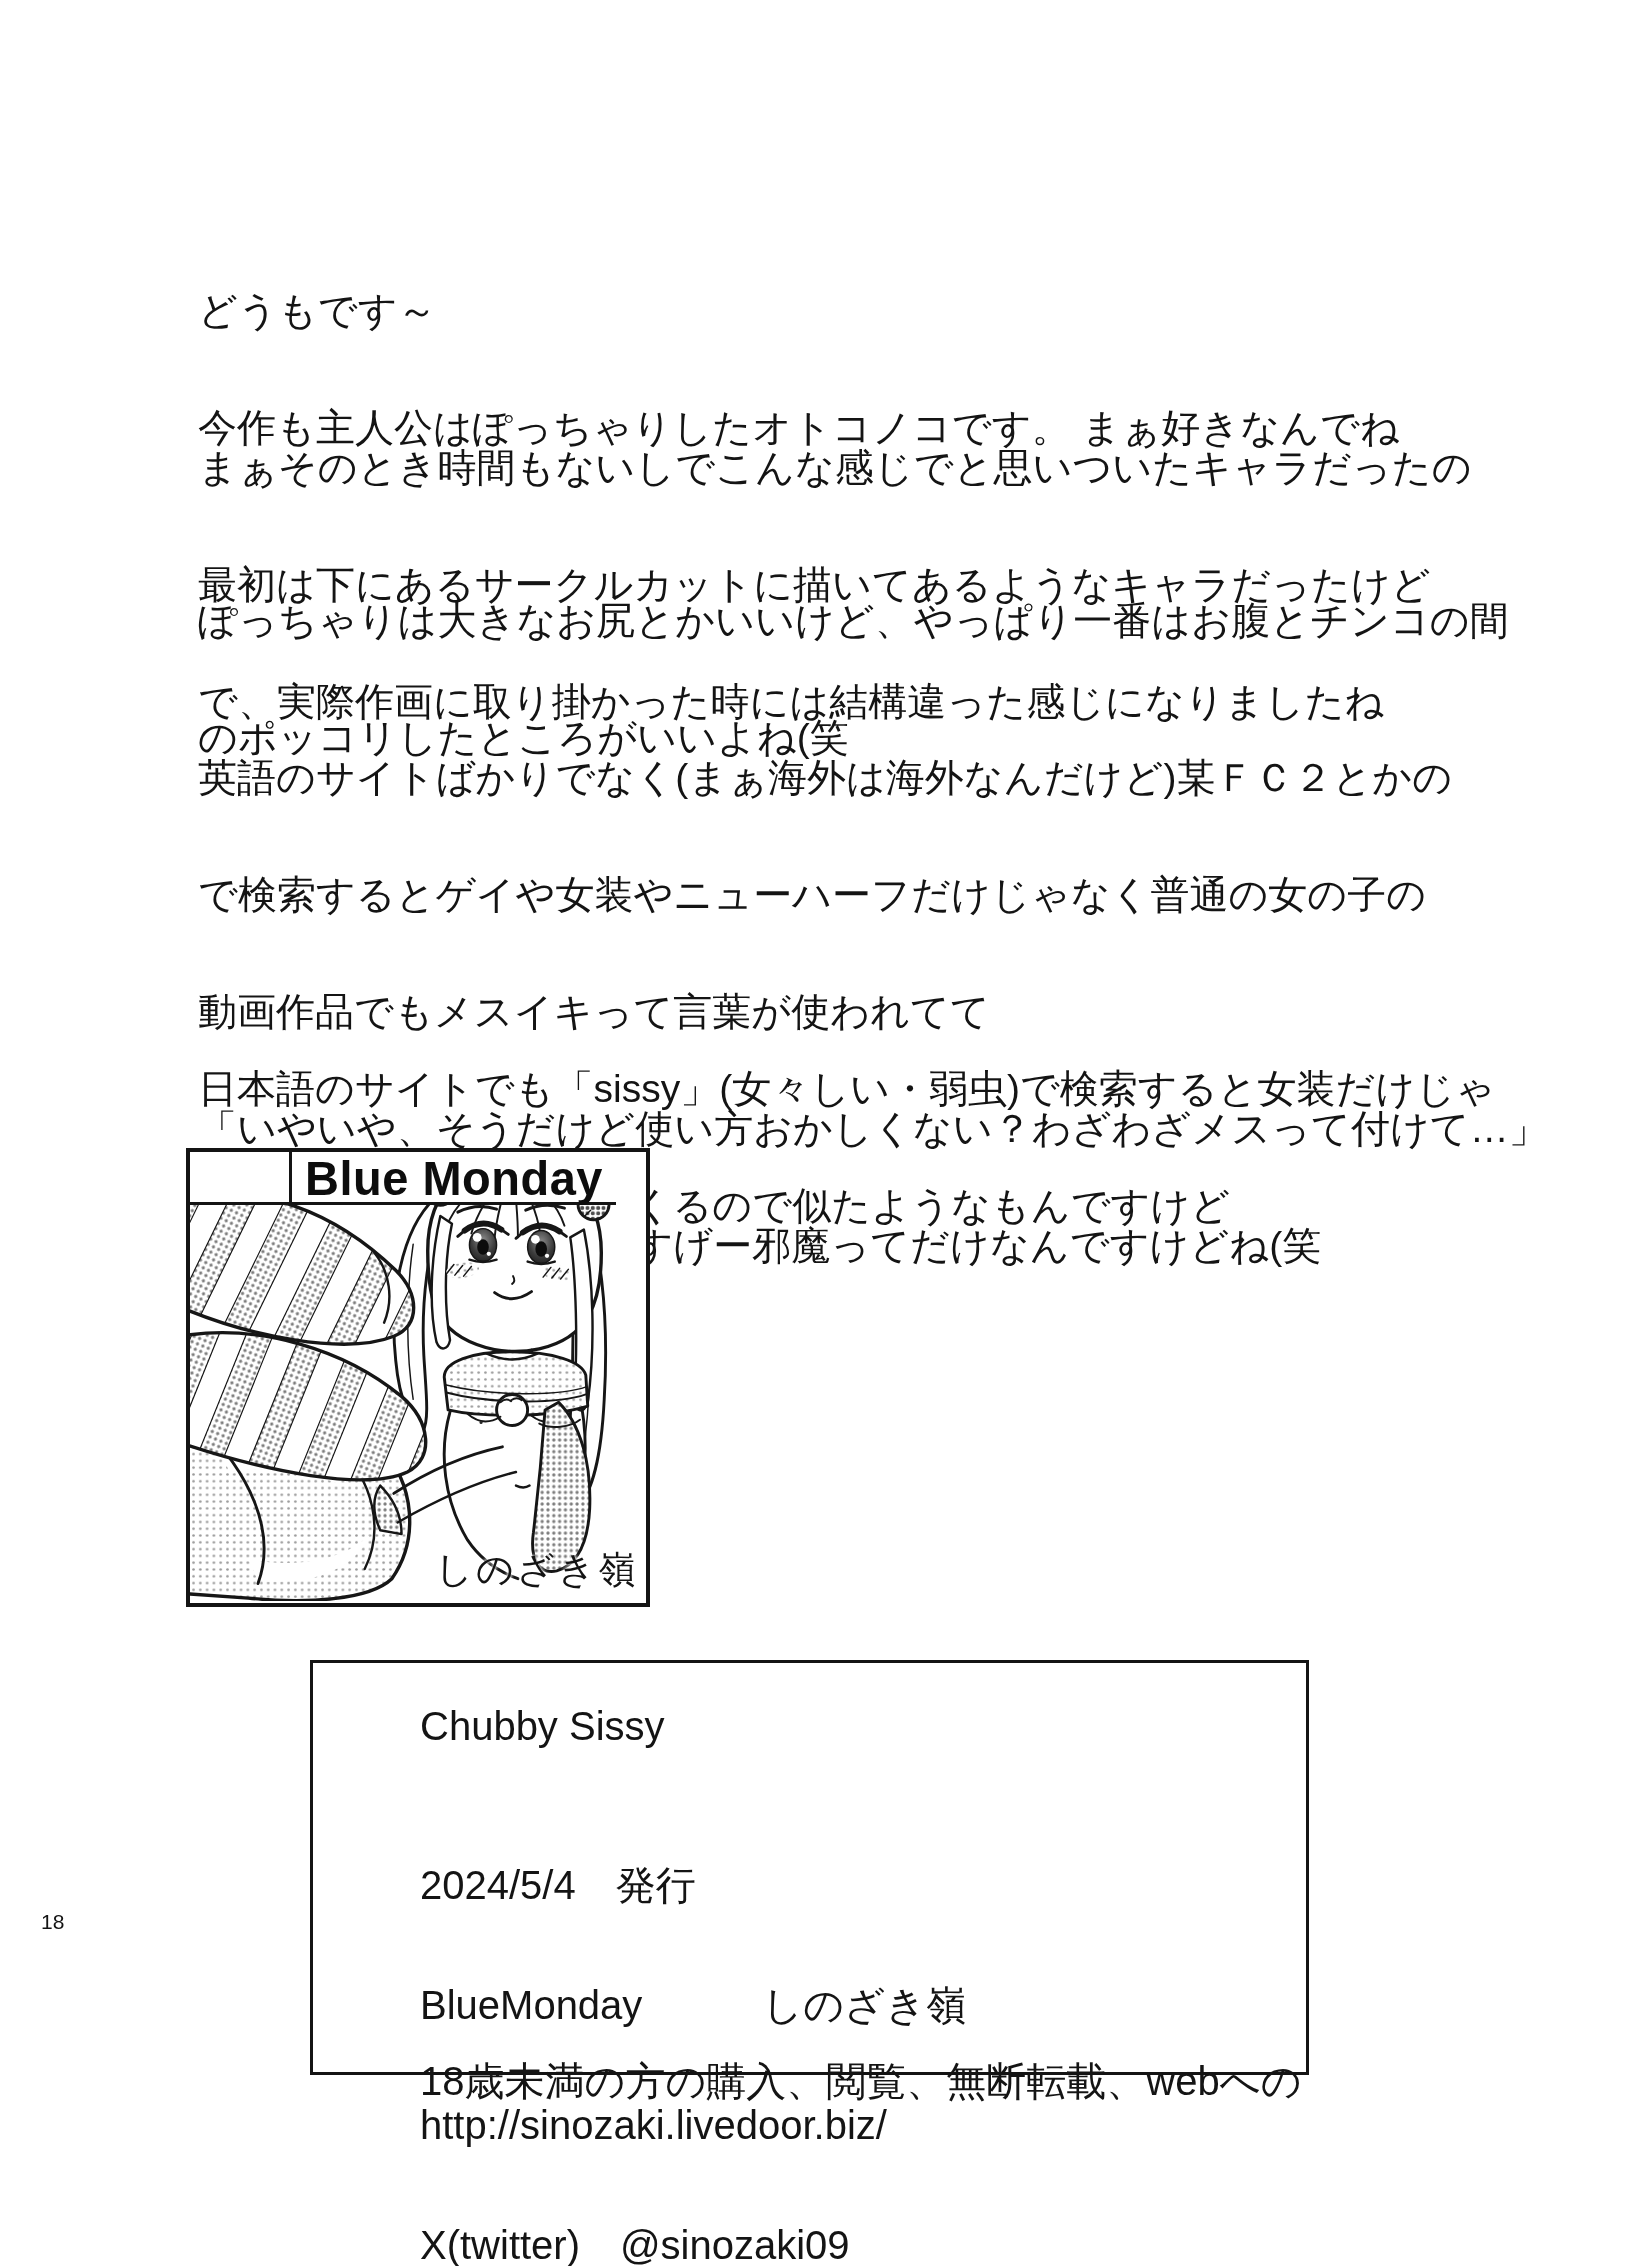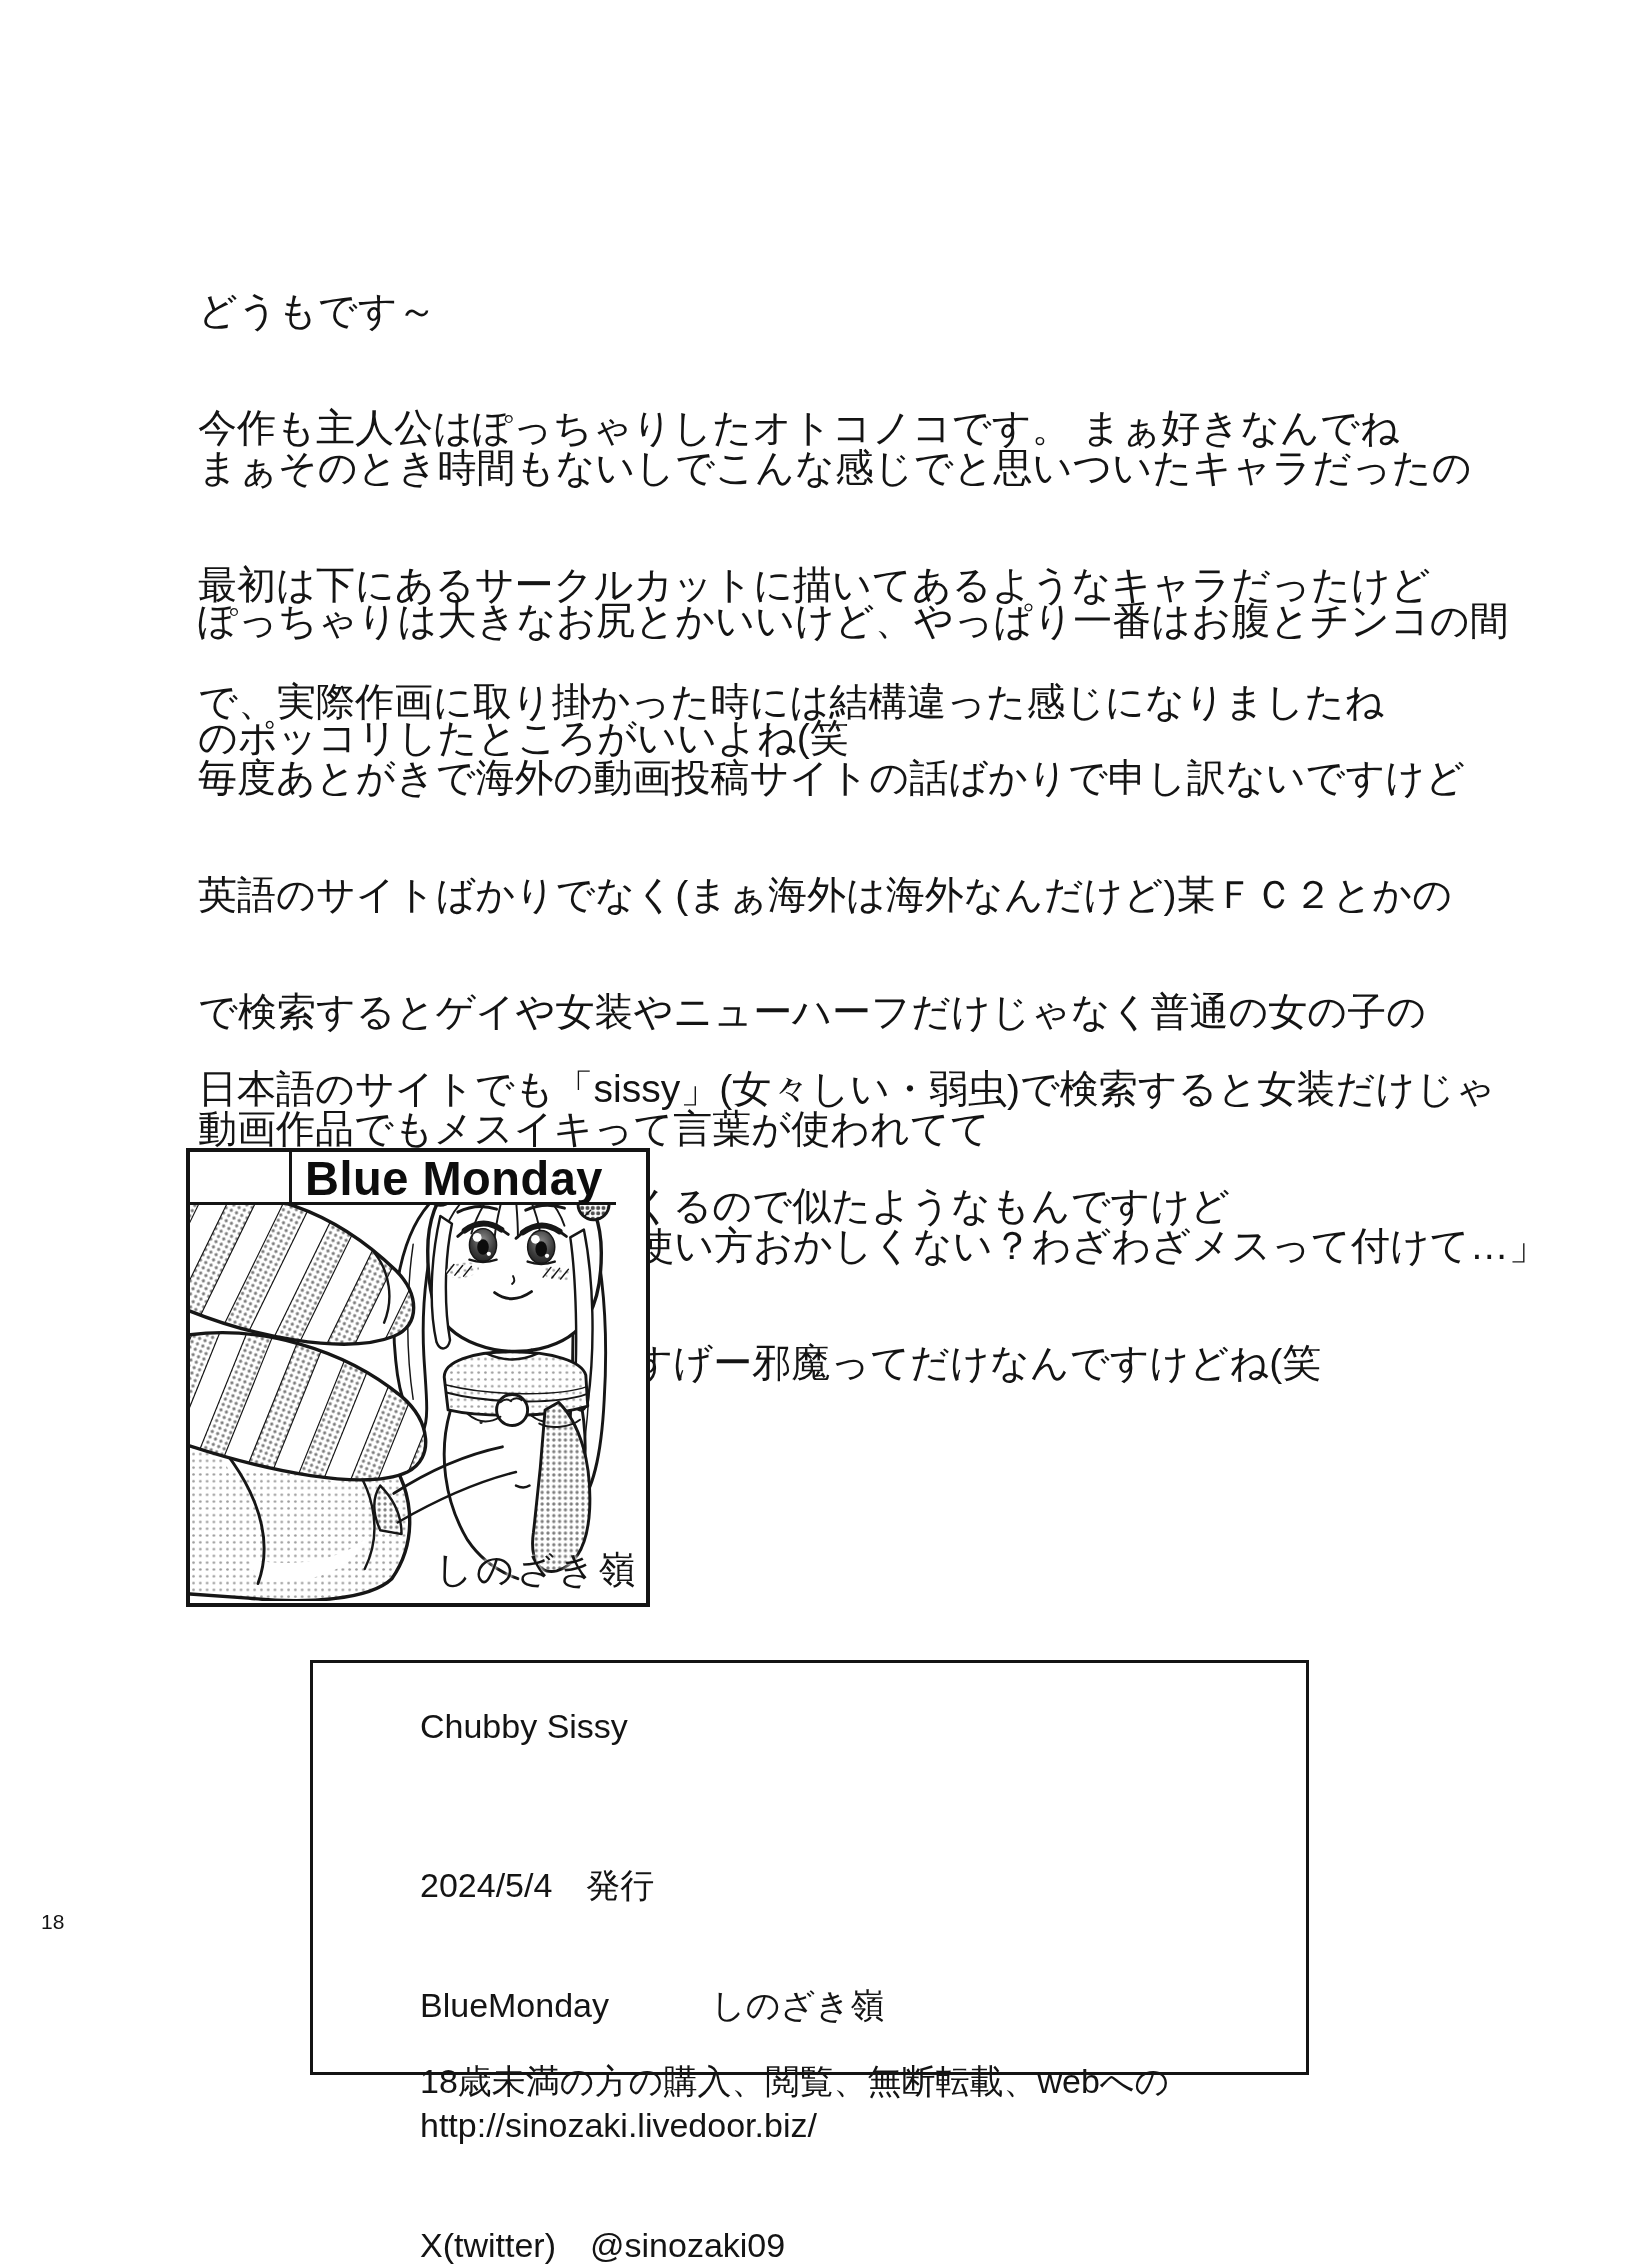--- a/index.html
+++ b/index.html
@@ -36,21 +36,21 @@
   .cc-sign{
     position:absolute;right:7.8px;bottom:7.8px;z-index:3;font-size:37px;
     letter-spacing:2.9px;color:#141414;
     text-shadow:0 0 3.9px #fff,0 0 3.9px #fff;
   }
 
   
   .colophon{
     position:absolute;left:310px;top:1660px;width:999px;height:415px;
     border:3.9px solid #141414;box-sizing:border-box;background:#fff;
-    font-size:34px;line-height:40px;
+    font-size:40px;line-height:40px;
   }
   .cl{position:absolute;left:107px;white-space:pre;}
   .cl-title{top:43px}
   .cl-block{top:122px}
   .cl-warning{top:318px}
 
   .page-number{position:absolute;left:41px;top:1910px;font-size:21px;}
 </style>
 </head>
 <body>
@@ -64,21 +64,20 @@
   <div class="para p2">
     <div>まぁそのとき時間もないしでこんな感じでと思いついたキャラだったの</div>
     <div>最初は下にあるサークルカットに描いてあるようなキャラだったけど</div>
     <div>で、実際作画に取り掛かった時には結構違った感じになりましたね</div>
   </div>
   <div class="para p3">
     <div>ぽっちゃりは大きなお尻とかいいけど、やっぱり一番はお腹とチンコの間</div>
     <div>のポッコリしたところがいいよね(笑</div>
   </div>
   <div class="para p4">
-    <div>毎度あとがきで海外の動画投稿サイトの話ばかりで申し訳ないですけど</div>
     <div>英語のサイトばかりでなく(まぁ海外は海外なんだけど)某ＦＣ２とかの</div>
     <div>で検索するとゲイや女装やニューハーフだけじゃなく普通の女の子の</div>
     <div>動画作品でもメスイキって言葉が使われてて</div>
     <div>「いやいや、そうだけど使い方おかしくない？わざわざメスって付けて…」</div>
     <div>検索する時紛らわしくてすげー邪魔ってだけなんですけどね(笑</div>
   </div>
   <div class="para p5">
     <div>日本語のサイトでも「sissy」(女々しい・弱虫)で検索すると女装だけじゃ</div>
     <div>なくて女性の動画も出てくるので似たようなもんですけど</div>
   </div>

